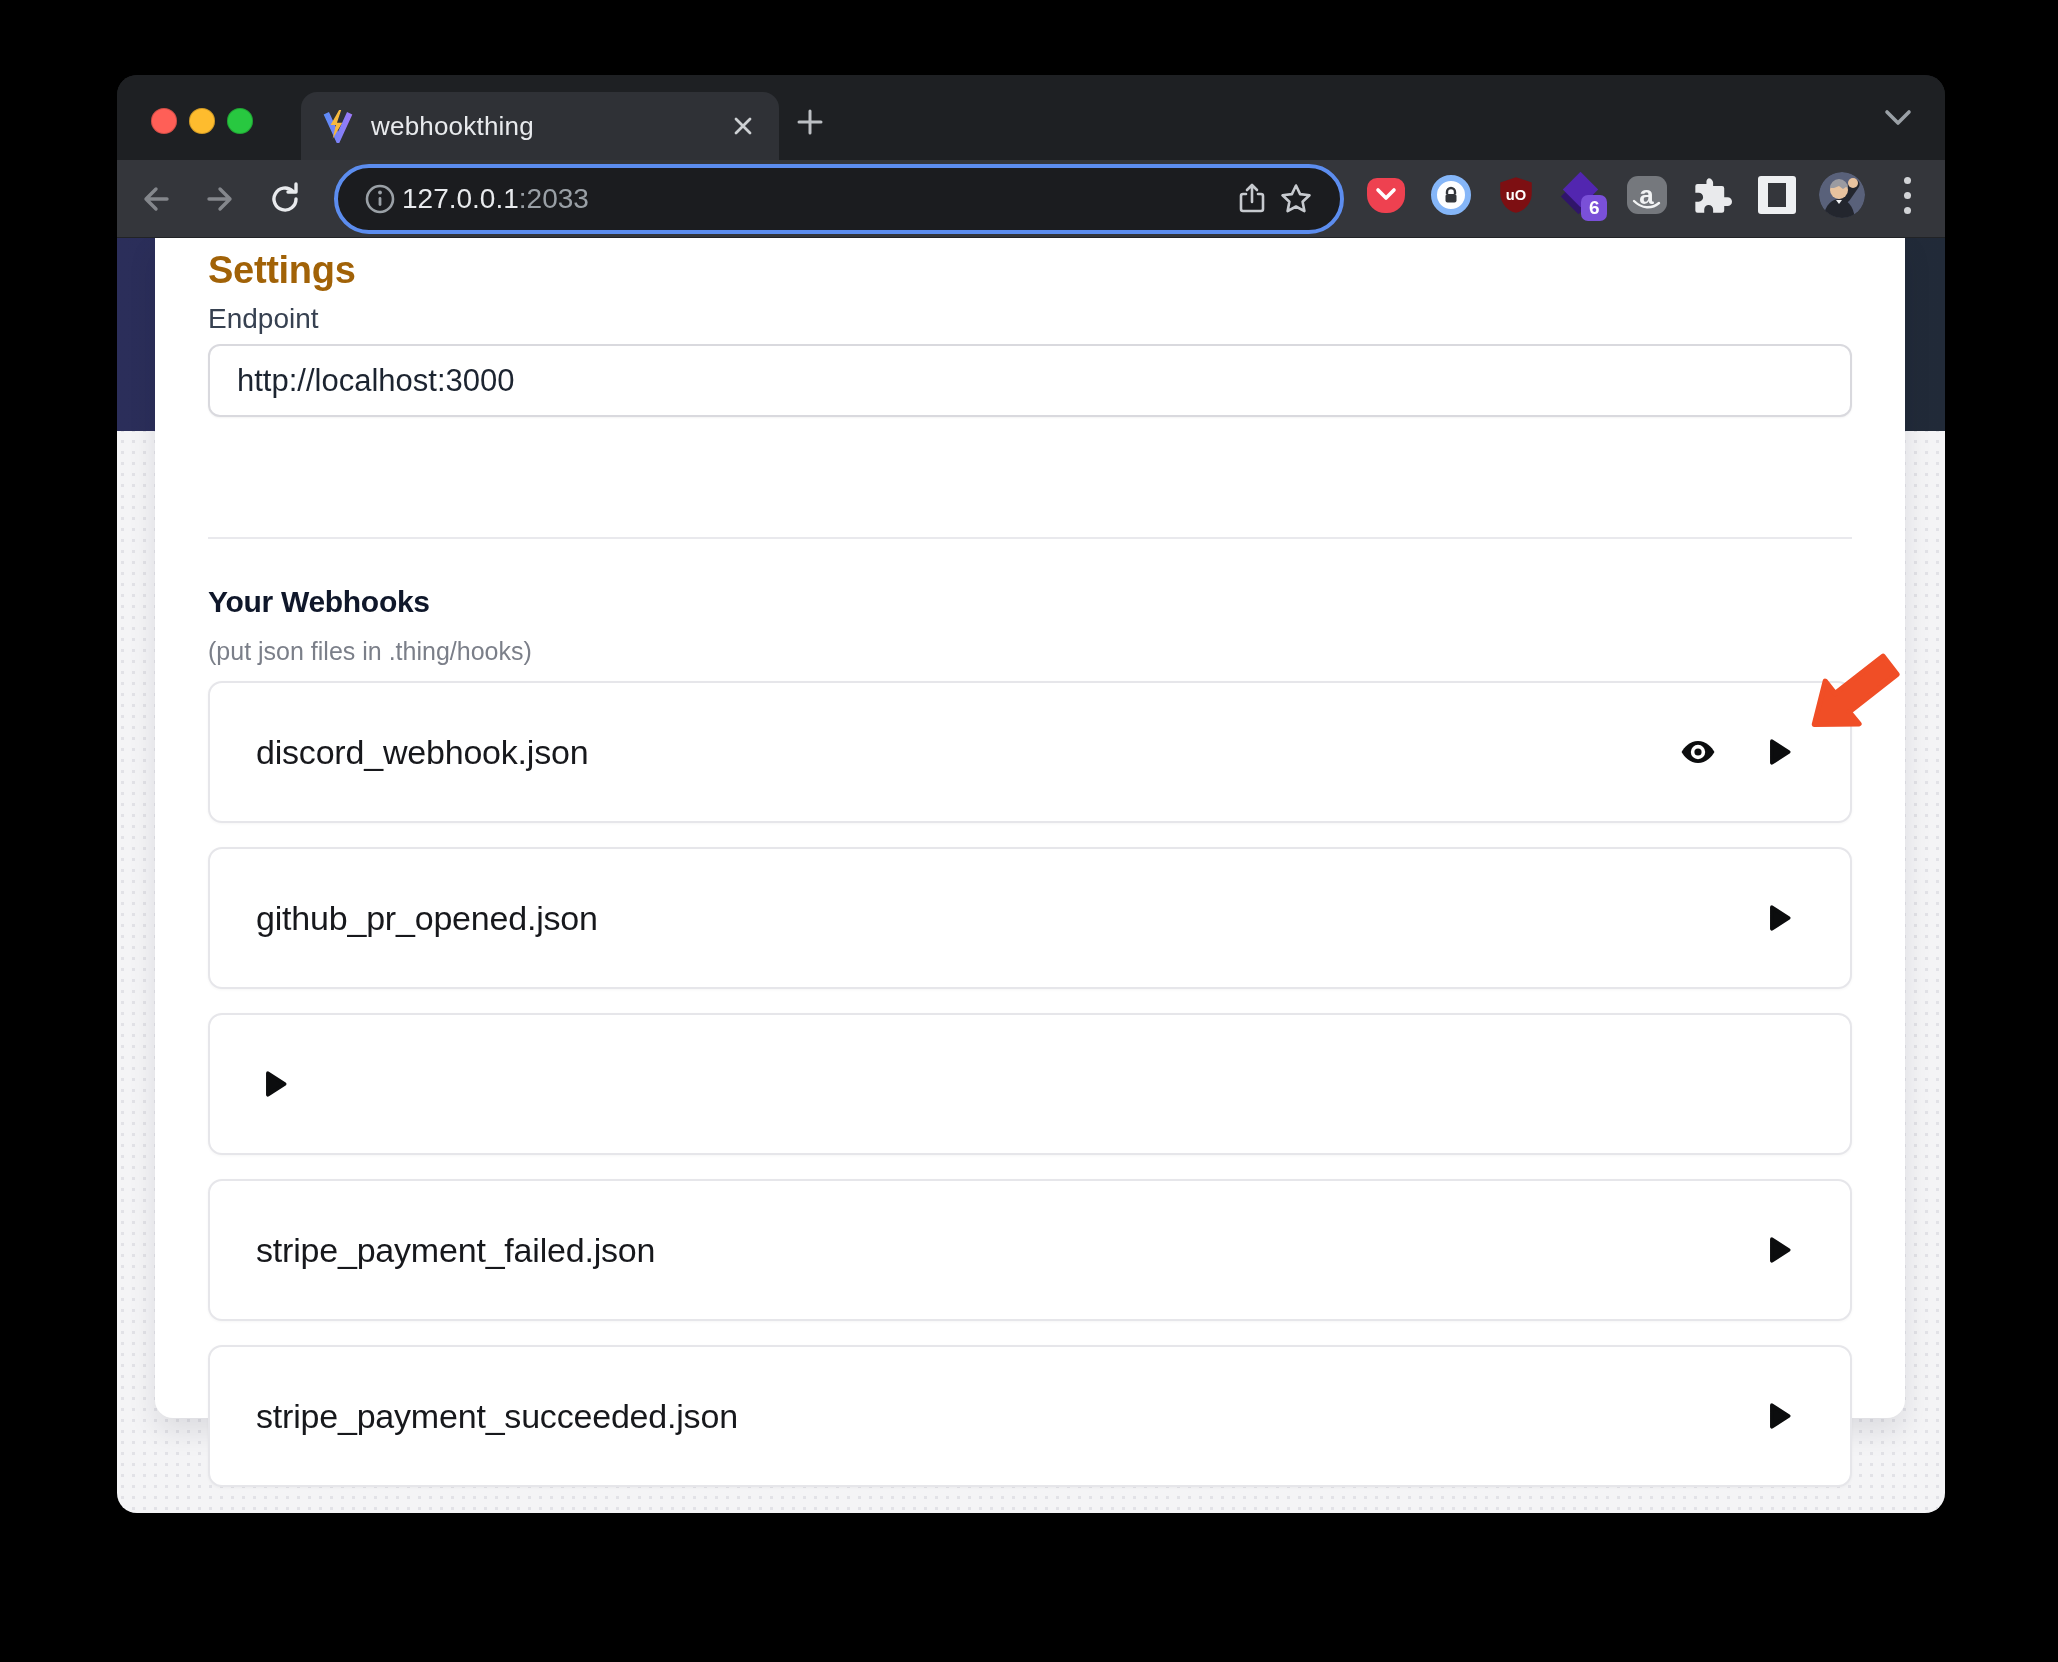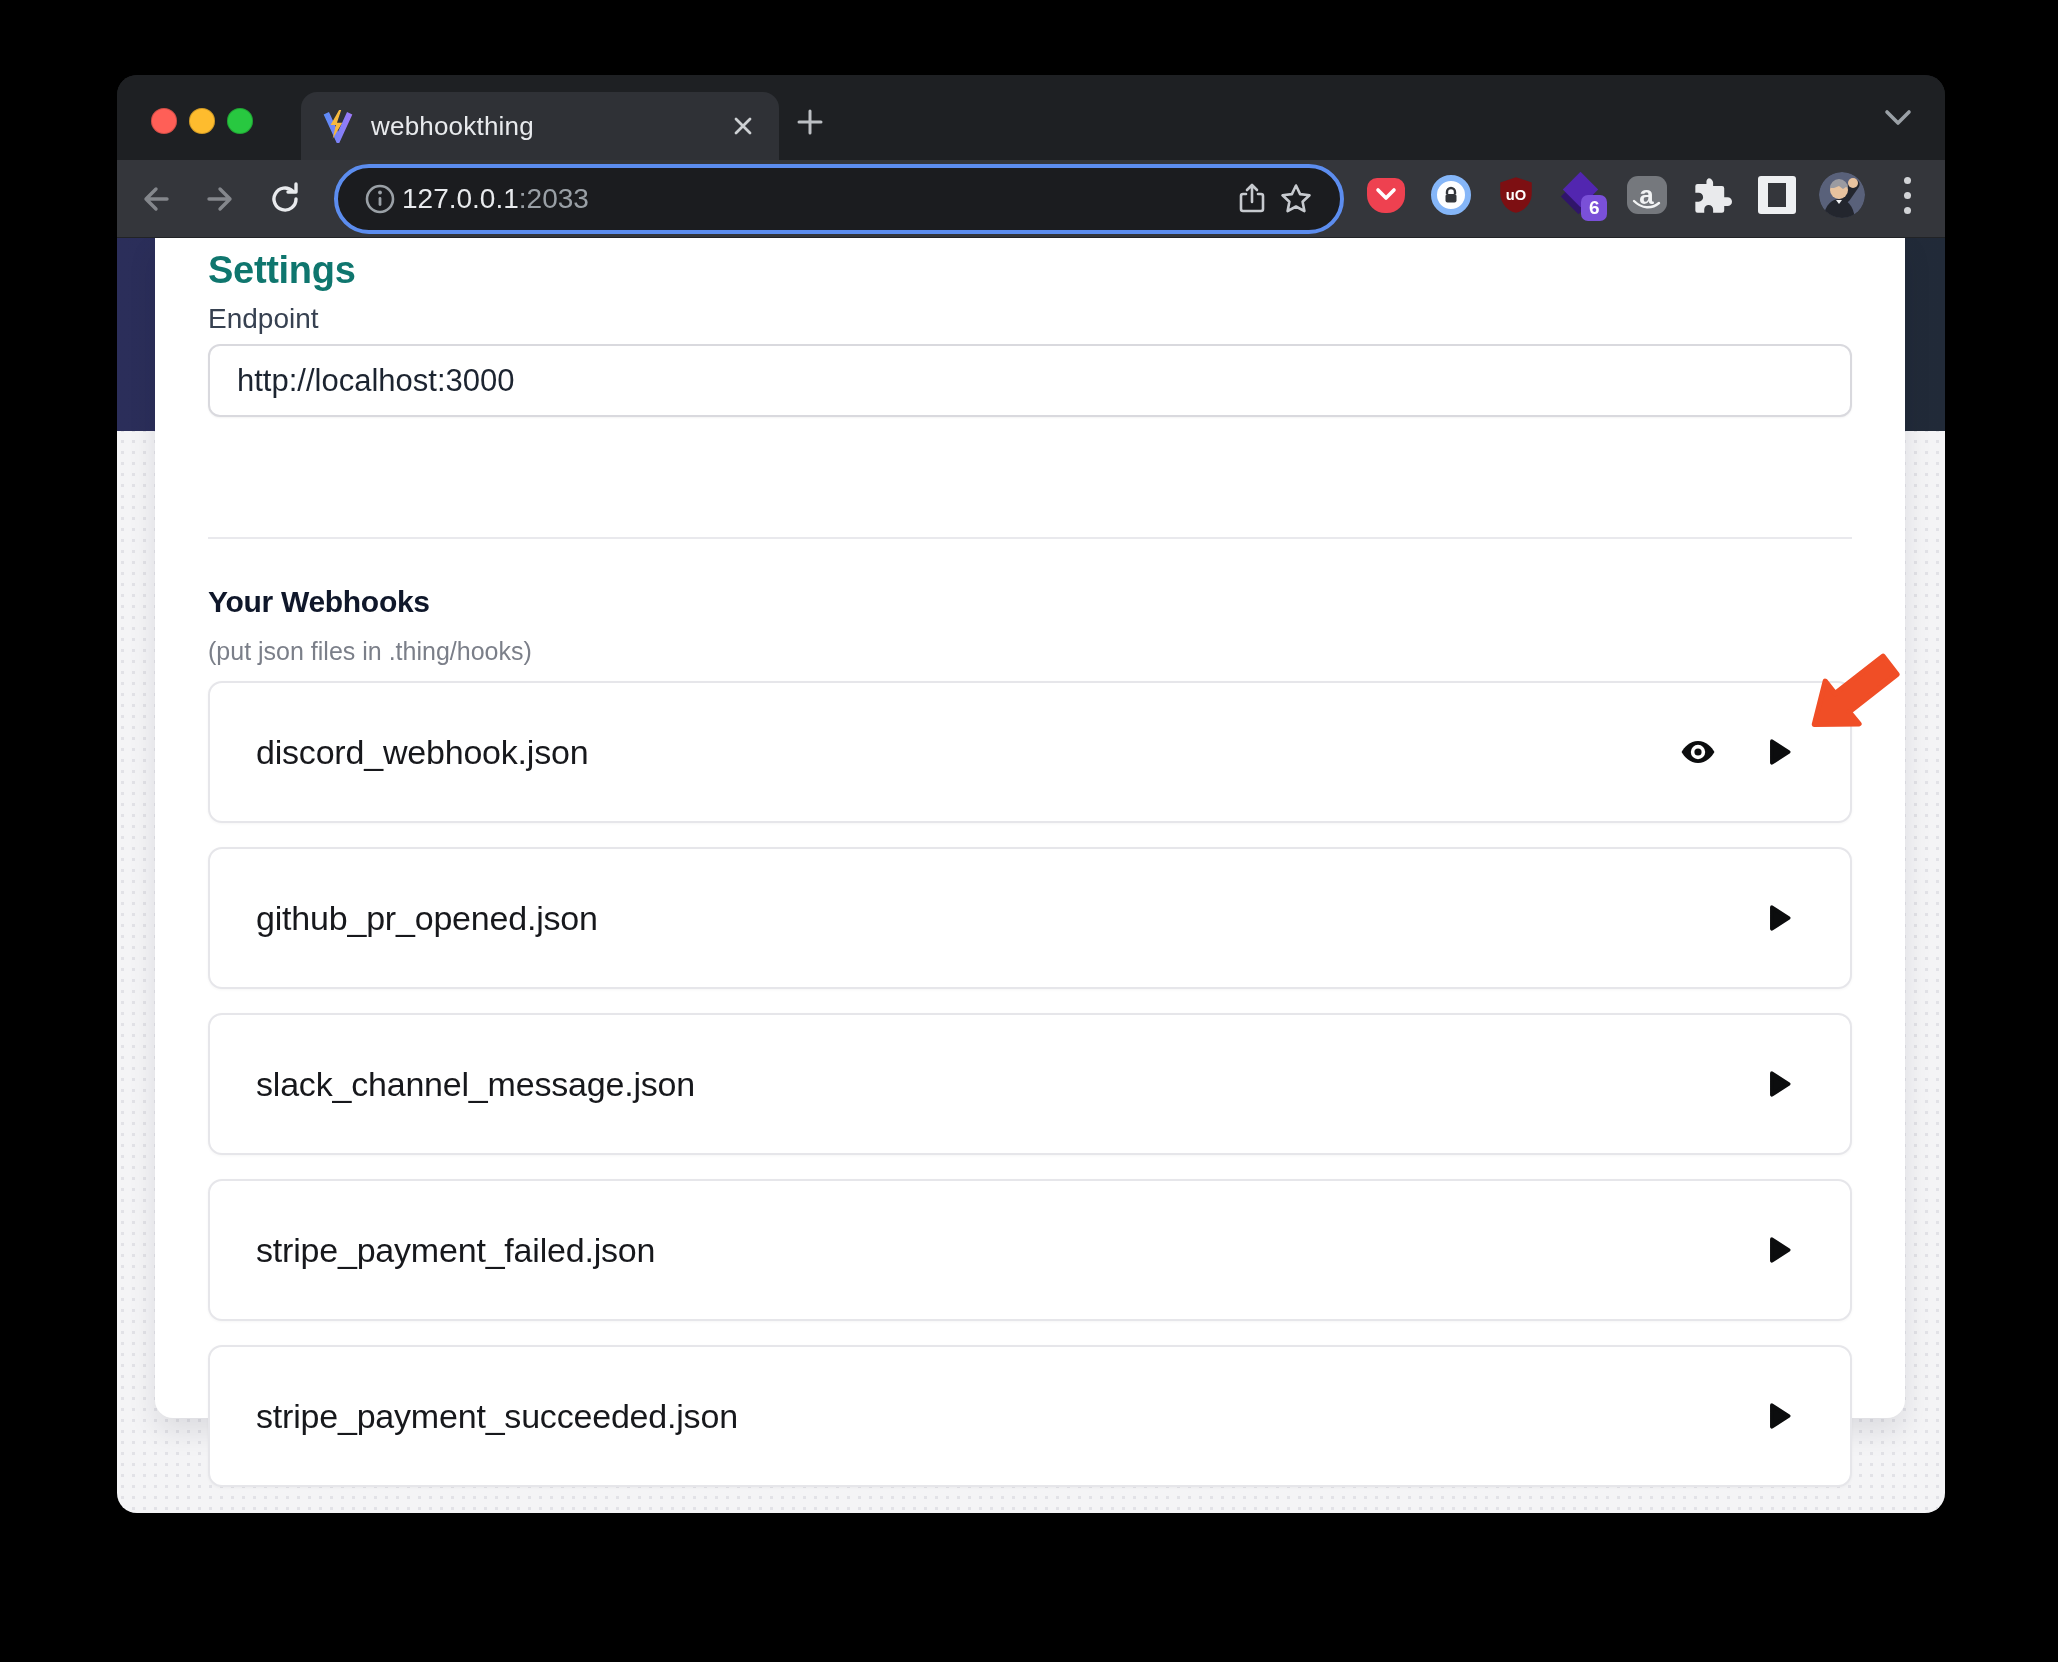--- a/index.html
+++ b/index.html
@@ -49,21 +49,21 @@
   .avatar{width:46px;height:46px;border-radius:50%;overflow:hidden;}
   .kebab{display:flex;flex-direction:column;gap:8px;}
   .kebab span{width:7px;height:7px;border-radius:50%;background:#d2d4d7;}
 
   
   .page{position:absolute;left:0;top:163px;width:1828px;height:1275px;background:#f4f4f6;
     background-image:radial-gradient(#e2e2e7 1.5px,transparent 1.5px);background-size:11px 11px;overflow:hidden;}
   .band{position:absolute;left:0;top:0;right:0;height:193px;background:linear-gradient(90deg,#2b2e5a,#212a38);}
   .card{position:absolute;left:38px;top:0;width:1750px;height:1180px;background:#fff;
     border-radius:0 0 18px 18px;box-shadow:0 14px 28px rgba(15,23,42,.10);padding:8px 53px 0;}
-  .h-settings{margin:0;font-size:38px;line-height:48px;font-weight:700;color:#0f766e;letter-spacing:-.3px;}
+  .h-settings{margin:0;font-size:38px;line-height:48px;font-weight:700;color:#a16207;letter-spacing:-.3px;}
   .lbl-endpoint{display:block;margin-top:8px;font-size:28px;line-height:34px;color:#374151;font-weight:500;}
   .endpoint-input{display:block;width:100%;height:73px;margin-top:8px;border:2px solid #d9d9de;border-radius:12px;
     font-size:31px;color:#1c2430;padding:0 27px;background:#fff;box-shadow:0 1px 2px rgba(0,0,0,.05);outline:none;
     font-family:"Liberation Sans","DejaVu Sans",sans-serif;}
   .divider{margin:120px 0 0;border:none;border-top:2px solid #e9e9ed;}
   .wh-header{display:flex;justify-content:space-between;align-items:flex-start;margin-top:40px;}
   .h-webhooks{margin:0;font-size:30px;line-height:46px;font-weight:700;color:#0f172a;letter-spacing:-.3px;}
   .wh-sub{margin-top:8px;font-size:25px;line-height:36px;color:#7b7f89;}
   .open-hooks{height:63px;margin-top:8px;padding:0 34px;background:#4f46e5;border:none;border-radius:10px;
     color:#fff;font-size:29px;font-weight:500;cursor:pointer;font-family:"Liberation Sans","DejaVu Sans",sans-serif;}
@@ -275,21 +275,20 @@
 
       <button class="iconbtn actbtn">
         <svg width="24" height="28" viewBox="0 0 22 26">
           <path d="M3.5 3 L19 13 L3.5 23 Z" fill="#0c0d0e" stroke="#0c0d0e" stroke-width="3.5" stroke-linejoin="round"></path>
         </svg>
       </button>
     </span>
   </div>
 
   <div class="row">
-    <span class="filename">slack_channel_message.json</span>
     <span class="actions">
 
       <button class="iconbtn actbtn">
         <svg width="24" height="28" viewBox="0 0 22 26">
           <path d="M3.5 3 L19 13 L3.5 23 Z" fill="#0c0d0e" stroke="#0c0d0e" stroke-width="3.5" stroke-linejoin="round"></path>
         </svg>
       </button>
     </span>
   </div>
 

